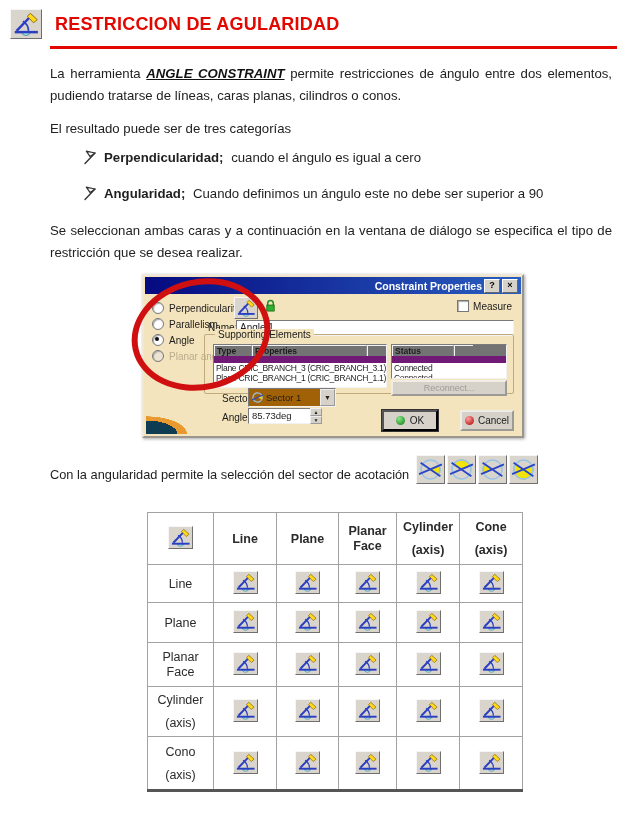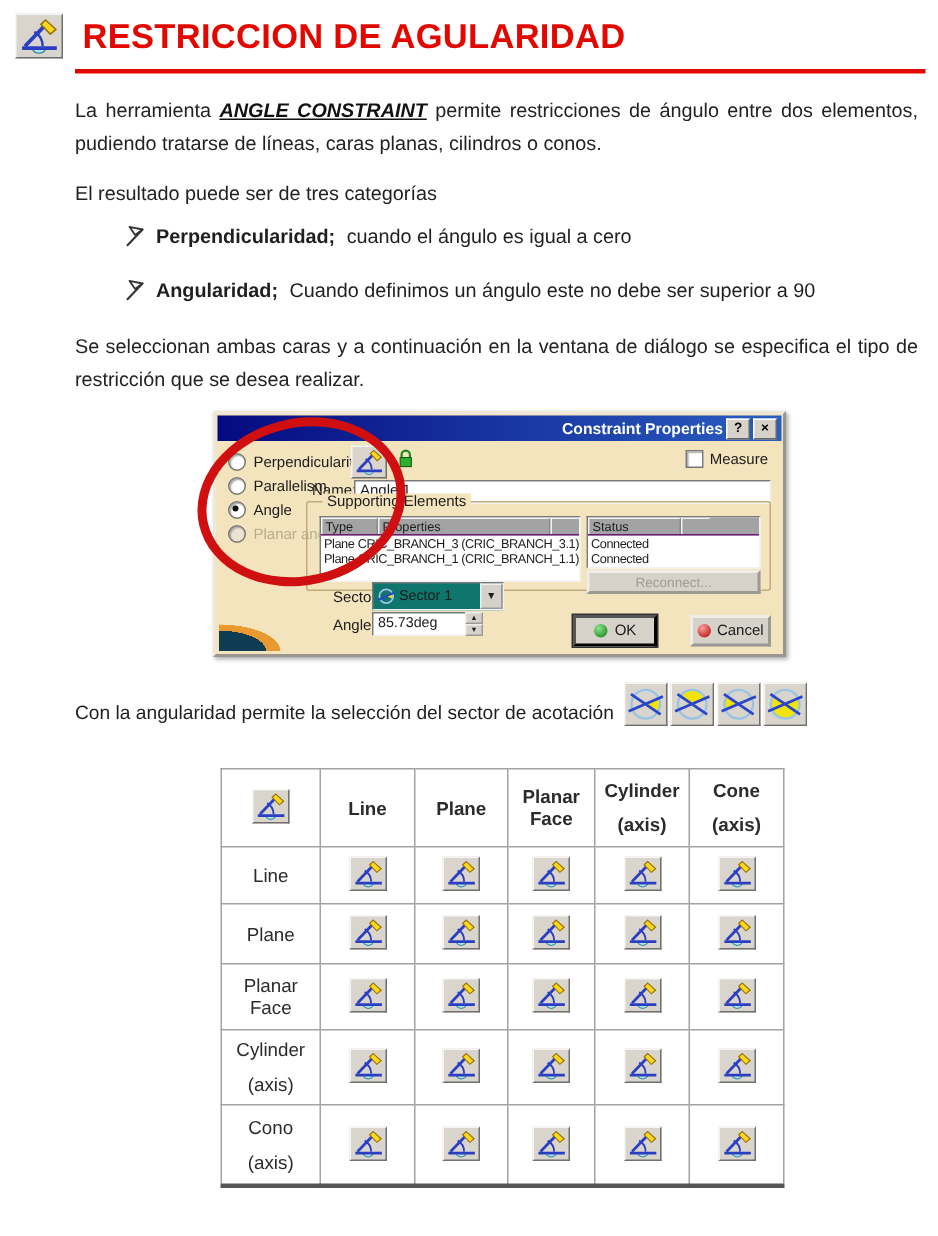--- a/index.html
+++ b/index.html
@@ -1,21 +1,21 @@
 <!DOCTYPE html>
 <html><head>
 <meta charset="utf-8">
 <style>
   html,body{margin:0;padding:0;background:#fff;}
   .page{position:relative;width:625px;height:824px;background:#ffffff;overflow:hidden;
         font-family:"Liberation Sans",sans-serif;color:#1f1f1f;}
 
   
   .doc-header{display:flex;align-items:center;padding:7px 0 0 10px;height:34px;}
-  .doc-title{margin:0 0 0 13px;font-size:23px;font-weight:bold;color:#e20800;letter-spacing:.2px;}
+  .doc-title{margin:0 0 0 13px;font-size:18px;font-weight:bold;color:#e20800;letter-spacing:.2px;}
   .red-rule{height:3px;background:#e20800;margin:5px 8px 0 50px;}
 
   
   .para{margin:14px 13px 0 50px;font-size:13.2px;line-height:22px;color:#222;}
   .justify{text-align:justify;}
   .para .tool{font-weight:bold;font-style:italic;text-decoration:underline;color:#111;}
   .p2{margin-top:11px;}
   .bullets{margin:8px 0 0 82px;}
   .bullet{display:flex;align-items:flex-start;margin-bottom:16px;font-size:13.2px;line-height:20px;}
   .bullet .flag{flex:0 0 16px;margin:2px 6px 0 0;line-height:0;}
@@ -57,37 +57,37 @@
   .nfield{position:absolute;left:92px;top:44px;right:8px;height:14px;background:#fff;
         border:1px solid;border-color:#7a7a7a #f2f2f2 #f2f2f2 #7a7a7a;
         font-size:10px;line-height:14px;padding-left:3px;}
   .groupbox{position:absolute;left:60px;right:8px;top:58px;height:58px;
         border:1px solid #c0ab7e;border-radius:2px;}
   .glabel{position:absolute;left:10px;top:-6px;background:#f4e4bd;padding:0 3px;font-size:10px;}
   .dlist{position:absolute;background:#fff;border:1px solid;
         border-color:#7a7a7a #f2f2f2 #f2f2f2 #7a7a7a;overflow:hidden;}
   .list-left{left:8px;top:9px;width:172px;height:42px;}
   .list-right{left:186px;top:9px;right:6px;height:33px;}
-  .lhead{display:flex;background:#a3a3a3;border-bottom:1px solid #701a75;height:11px;}
+  .lhead{display:flex;background:#737373;border-bottom:7px solid #701a75;height:11px;font-weight:bold;}
   .hc{font-size:8.5px;line-height:11px;padding-left:2px;border-right:1px solid #8a8a8a;
       border-left:1px solid #f2f2f2;border-top:1px solid #f2f2f2;}
   .hc-type{width:34px;}
   .hc-comp{flex:1;}
   .hc-status{width:58px;}
   .hc-fill{width:16px;border-right:none;}
   .lrow{display:flex;font-size:8.5px;letter-spacing:-.3px;height:10px;line-height:10px;white-space:nowrap;}
   .c-type{width:34px;padding-left:2px;}
   .c-comp{flex:1;}
   .c-status{padding-left:2px;}
   .btn{background:#d6d2ca;border:2px outset #f0ede6;font-size:10px;
        display:flex;align-items:center;justify-content:center;cursor:default;}
   .reconnect{position:absolute;left:186px;right:6px;top:45px;height:12px;
        font-size:9px;color:#a09c94;}
   .slabel{position:absolute;left:78px;top:117px;}
-  .combo{position:absolute;left:104px;top:112px;width:86px;height:17px;background:#0f766e;
+  .combo{position:absolute;left:104px;top:112px;width:86px;height:17px;background:#a16207;
        border:1px solid;border-color:#7a7a7a #f2f2f2 #f2f2f2 #7a7a7a;
        display:flex;align-items:center;}
   .combo-ic{line-height:0;margin:0 2px;}
   .combo-val{flex:1;font-size:9.5px;}
   .combo-btn{width:13px;height:15px;background:#d6d2ca;border:1px outset #eee;
        font-size:7px;line-height:15px;text-align:center;color:#222;}
   .alabel{position:absolute;left:78px;top:136px;}
   .spinfield{position:absolute;left:104px;top:132px;width:60px;height:14px;background:#fff;
        border:1px solid;border-color:#7a7a7a #f2f2f2 #f2f2f2 #7a7a7a;
        font-size:9.5px;line-height:14px;padding-left:3px;}

